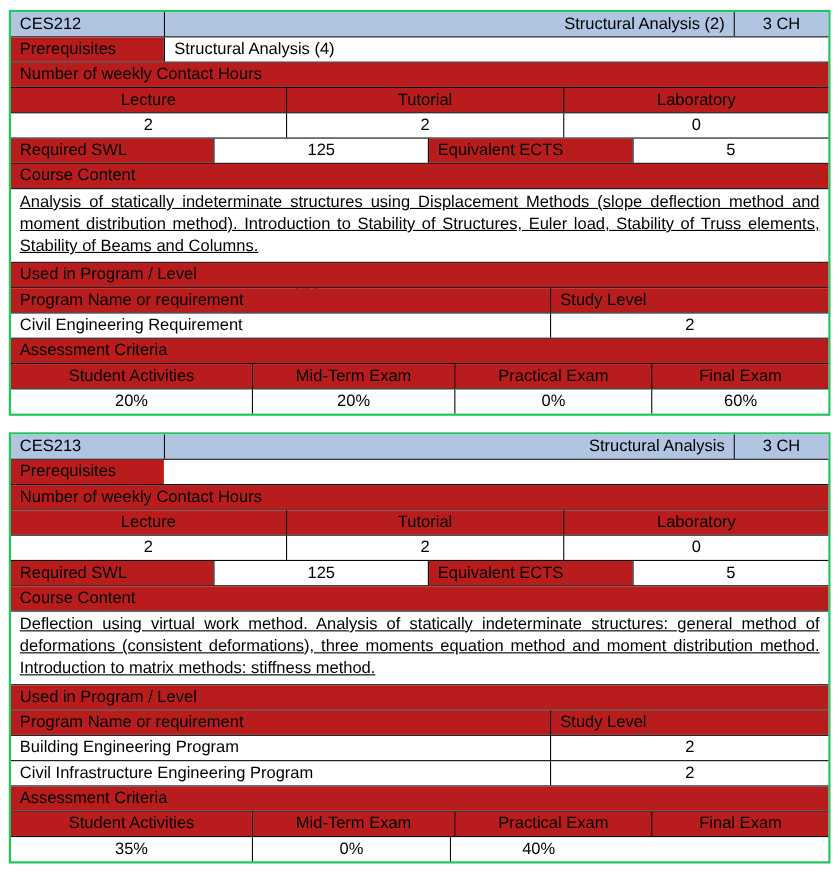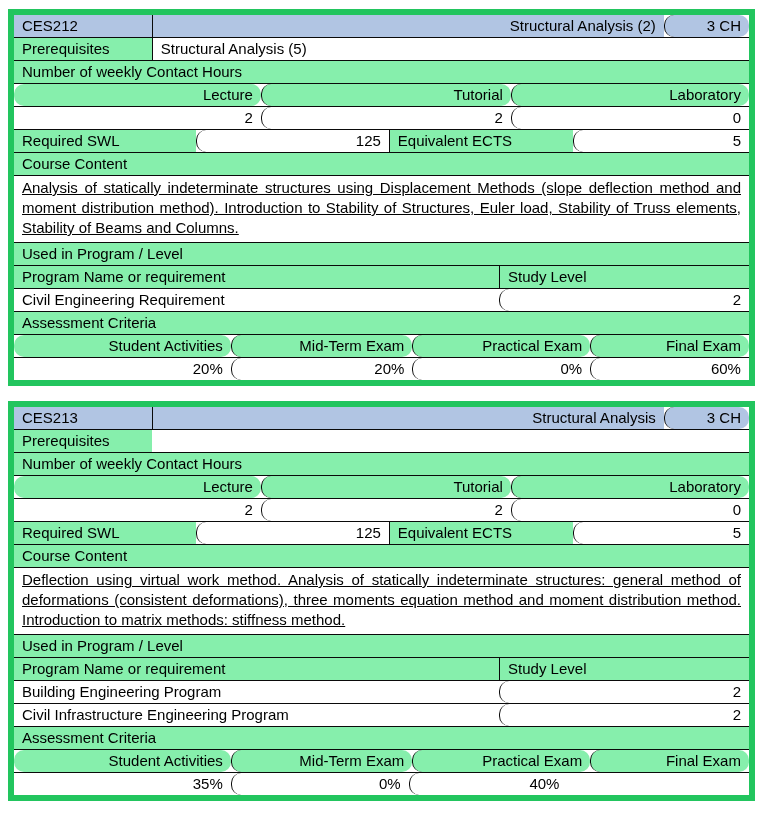--- a/index.html
+++ b/index.html
@@ -12,21 +12,21 @@
     font-family: "Liberation Sans", sans-serif;
     font-size: 15px;
     color: #000000;
   }
   .page {
     padding: 9px 7px 0 8px;
   }
   .tbl {
     width: 747px;
     box-sizing: border-box;
-    border: 6px solid #22c55e;
+    border: 2px solid #22c55e;
     background: #ffffff;
   }
   .tbl-2 {
     margin-top: 15px;
   }
   .row {
     display: flex;
     align-items: stretch;
     min-height: 22px;
     position: relative;
@@ -37,23 +37,23 @@
   .row > .cell + .cell {
     border-left: 1px solid #0a0a0a;
   }
   .cell {
     box-sizing: border-box;
     padding: 0 8px;
     line-height: 22px;
     white-space: nowrap;
     overflow: hidden;
   }
-  .green { background: #86efac; }
+  .green { background: #b91c1c; }
   .blue  { background: #b1c5e3; }
-  .ctr   { text-align: right; border-radius: 10px; }
+  .ctr   { text-align: center; }
   .full  { width: 100%; }
 
   
   .w-code   { width: 18.75%; }
   .w-title  { width: 69.65%; text-align: right; }
   .w-credit { width: 11.60%; }
   .w-pre    { width: 81.25%; }
   .w-th1 { width: 33.6%; }
   .w-th2 { width: 34.0%; }
   .w-th3 { width: 32.4%; }
@@ -89,21 +89,21 @@
 <div class="page">
 
   <div class="tbl tbl-1">
     <div class="row">
       <div class="cell blue w-code">CES212</div>
       <div class="cell blue w-title">Structural Analysis (2)</div>
       <div class="cell blue w-credit ctr">3 CH</div>
     </div>
     <div class="row">
       <div class="cell green w-code">Prerequisites</div>
-      <div class="cell w-pre">Structural Analysis (5)</div>
+      <div class="cell w-pre">Structural Analysis (4)</div>
     </div>
     <div class="row">
       <div class="cell green full">Number of weekly Contact Hours</div>
     </div>
     <div class="row">
       <div class="cell green w-th1 ctr">Lecture</div>
       <div class="cell green w-th2 ctr">Tutorial</div>
       <div class="cell green w-th3 ctr">Laboratory</div>
     </div>
     <div class="row">

